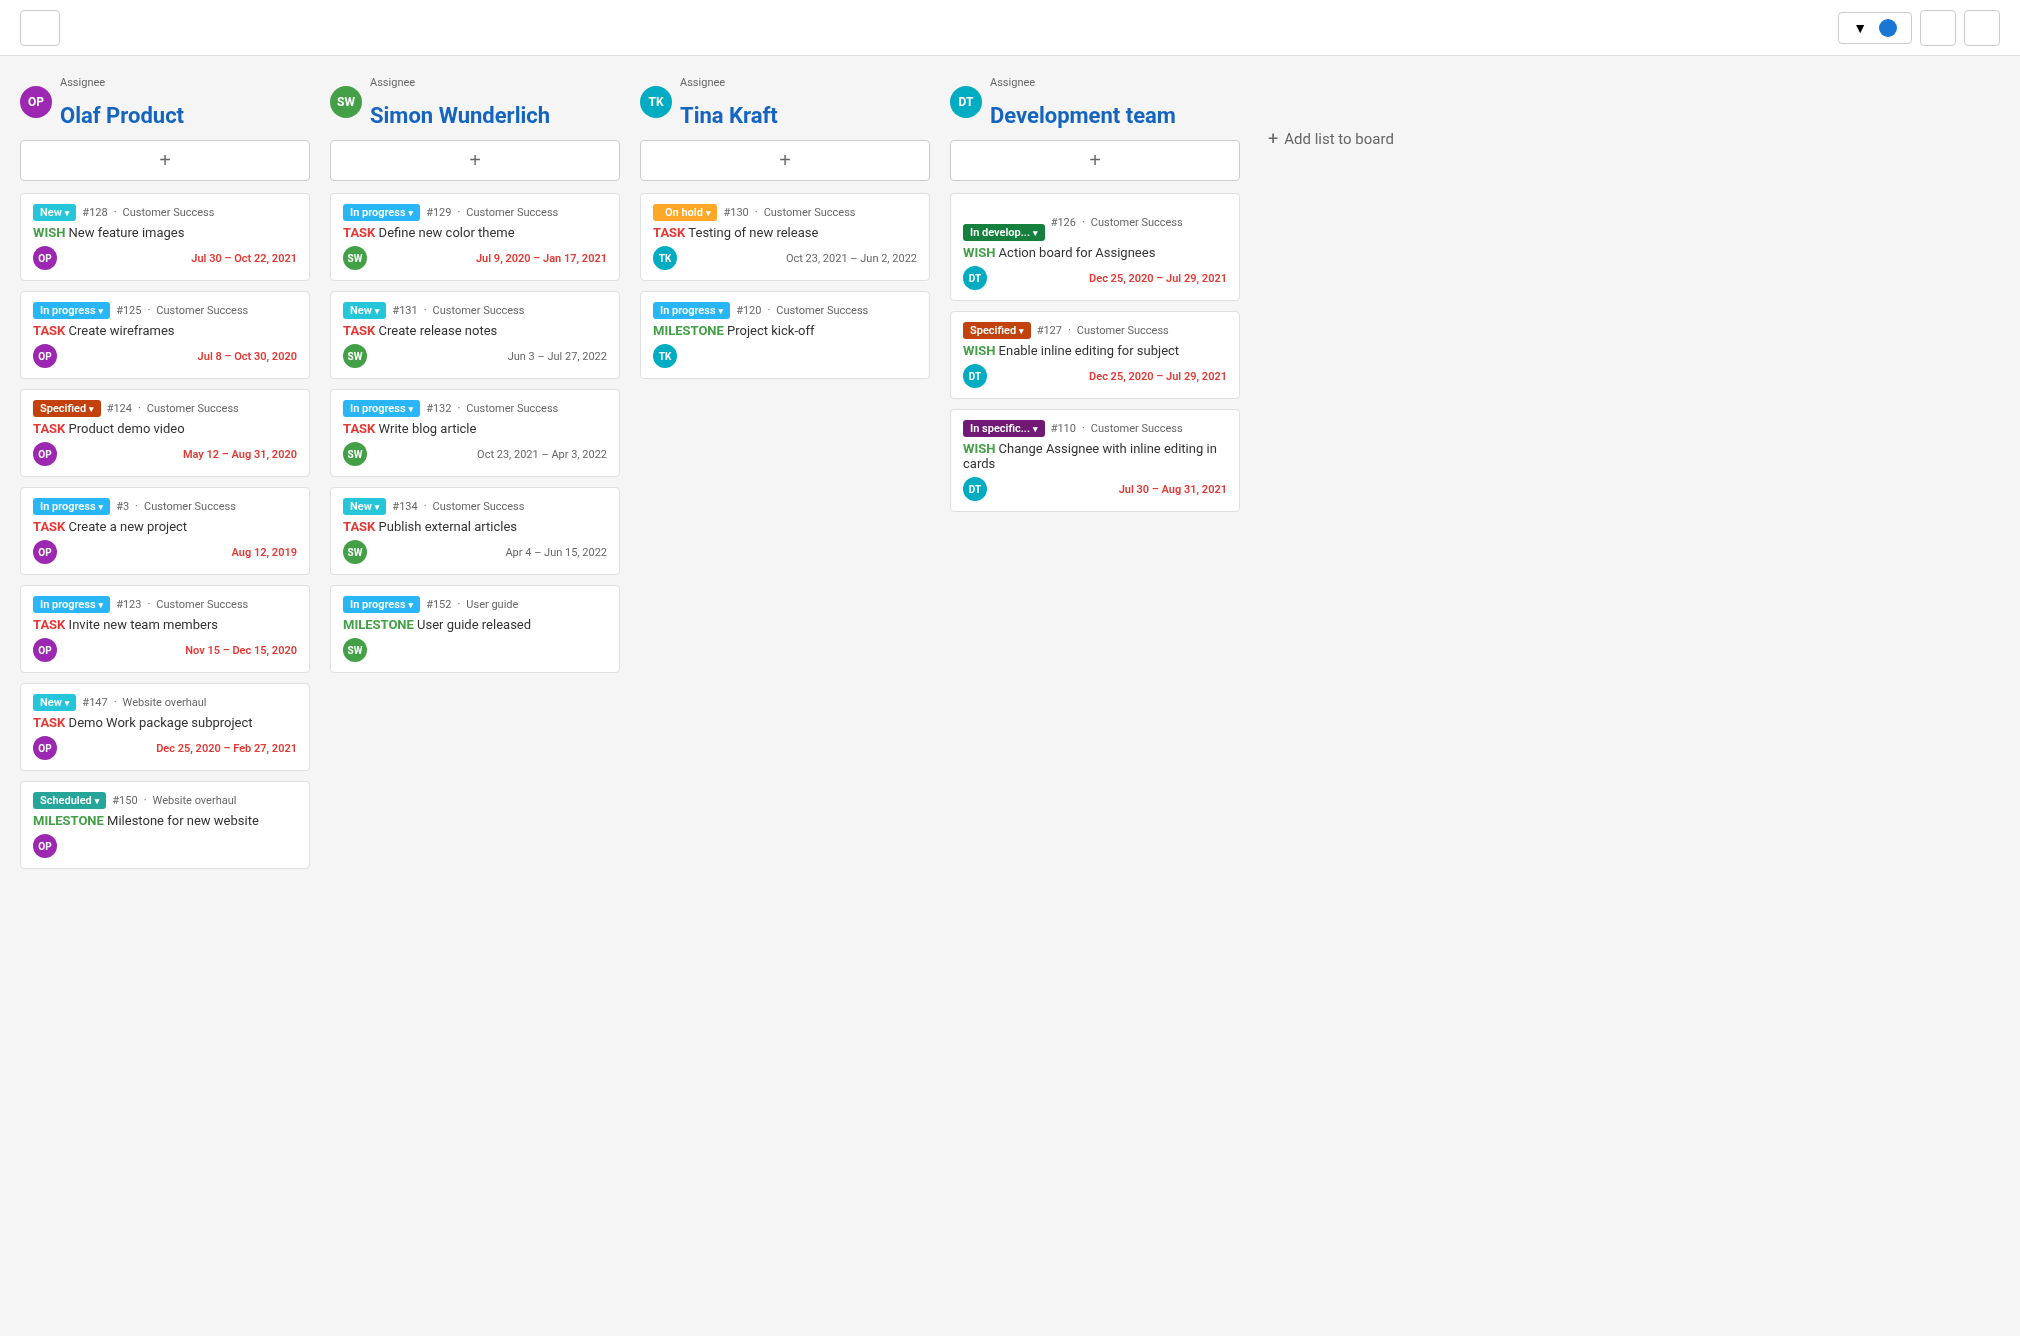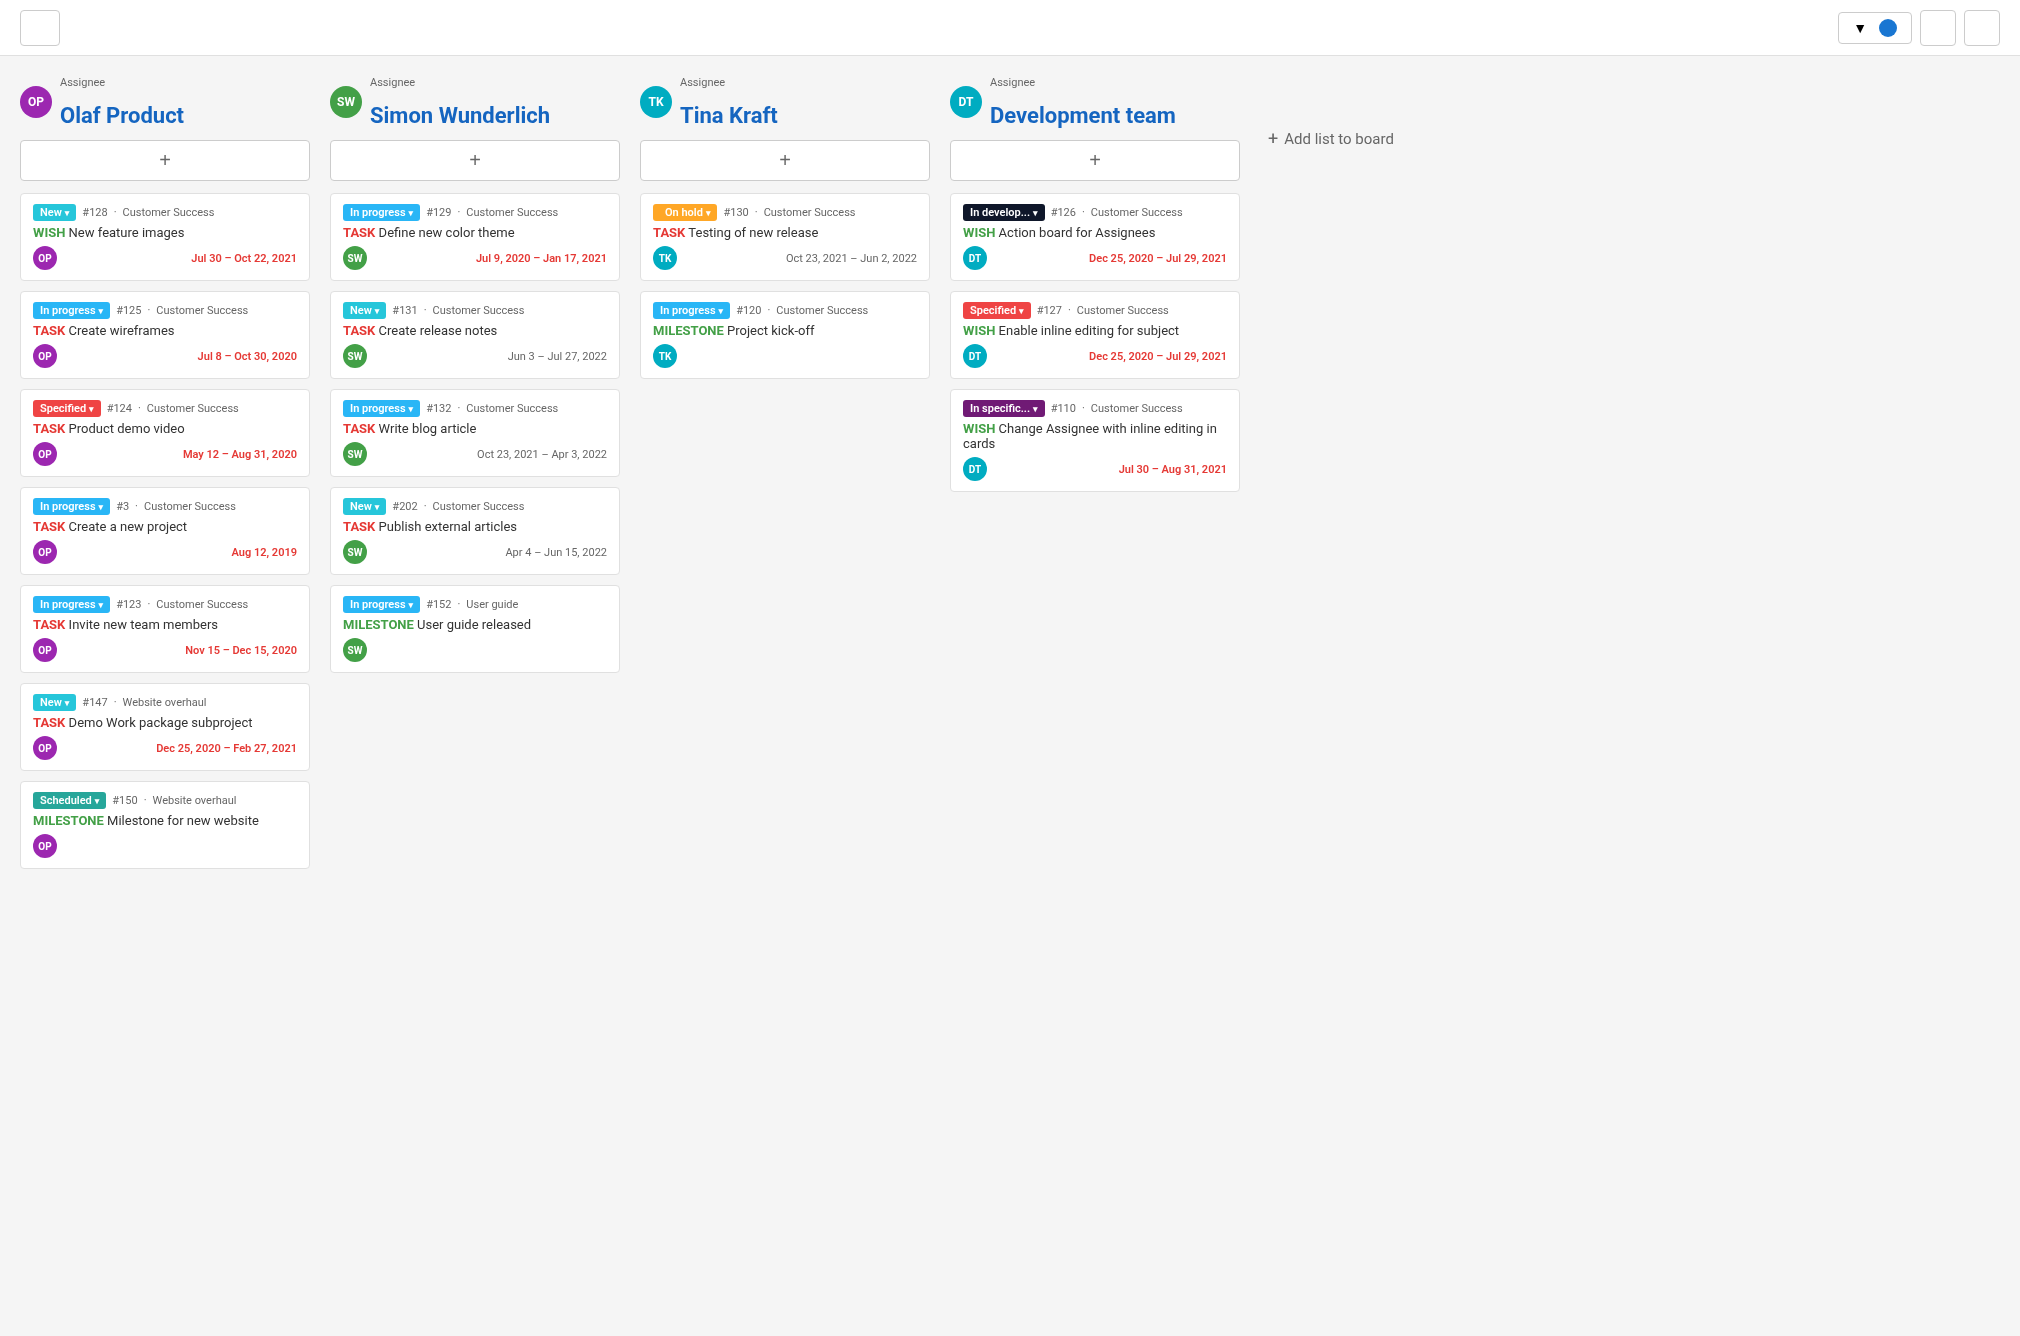--- a/index.html
+++ b/index.html
@@ -84,22 +84,22 @@
     .add-list-btn {
       display: flex; align-items: center; gap: 6px;
       color: #666; font-size: 15px; cursor: pointer; padding: 8px;
       white-space: nowrap; margin-top: 44px;
     }
 
     
     .status-new { background: #26c6da; }
     .status-inprogress { background: #29b6f6; }
     .status-onhold { background: #ffa726; padding-left: 12px; }
-    .status-indevelop { background: #0f172a; }
-    .status-specified { background: #ef4444; }
+    .status-indevelop { background: #15803d; margin-top: 20px; }
+    .status-specified { background: #c2410c; }
     .status-inspecific { background: #701a75; }
     .status-scheduled { background: #26a69a; }
   </style>
 </head>
 <body>
 
 <div class="header">
   <button class="back-btn"></button>
   <span class="page-title"></span>
   <div class="header-actions">
@@ -263,21 +263,21 @@
         </div>
         <div class="card-title"><span class="type type-task">TASK</span> Write blog article</div>
         <div class="card-footer">
           <div class="card-avatar" style="background: rgb(67, 160, 71);">SW</div>
           <span class="card-dates date-normal">Oct 23, 2021 – Apr 3, 2022</span>
         </div>
       </div>
       <div class="card">
         <div class="card-meta">
           <span class="status-badge status-new">New <span class="dropdown-arrow">▾</span></span>
-          <span class="card-id">#202</span>
+          <span class="card-id">#134</span>
           <span class="card-project">·</span>
           <span class="card-project">Customer Success</span>
         </div>
         <div class="card-title"><span class="type type-task">TASK</span> Publish external articles</div>
         <div class="card-footer">
           <div class="card-avatar" style="background: rgb(67, 160, 71);">SW</div>
           <span class="card-dates date-normal">Apr 4 – Jun 15, 2022</span>
         </div>
       </div>
       <div class="card">

